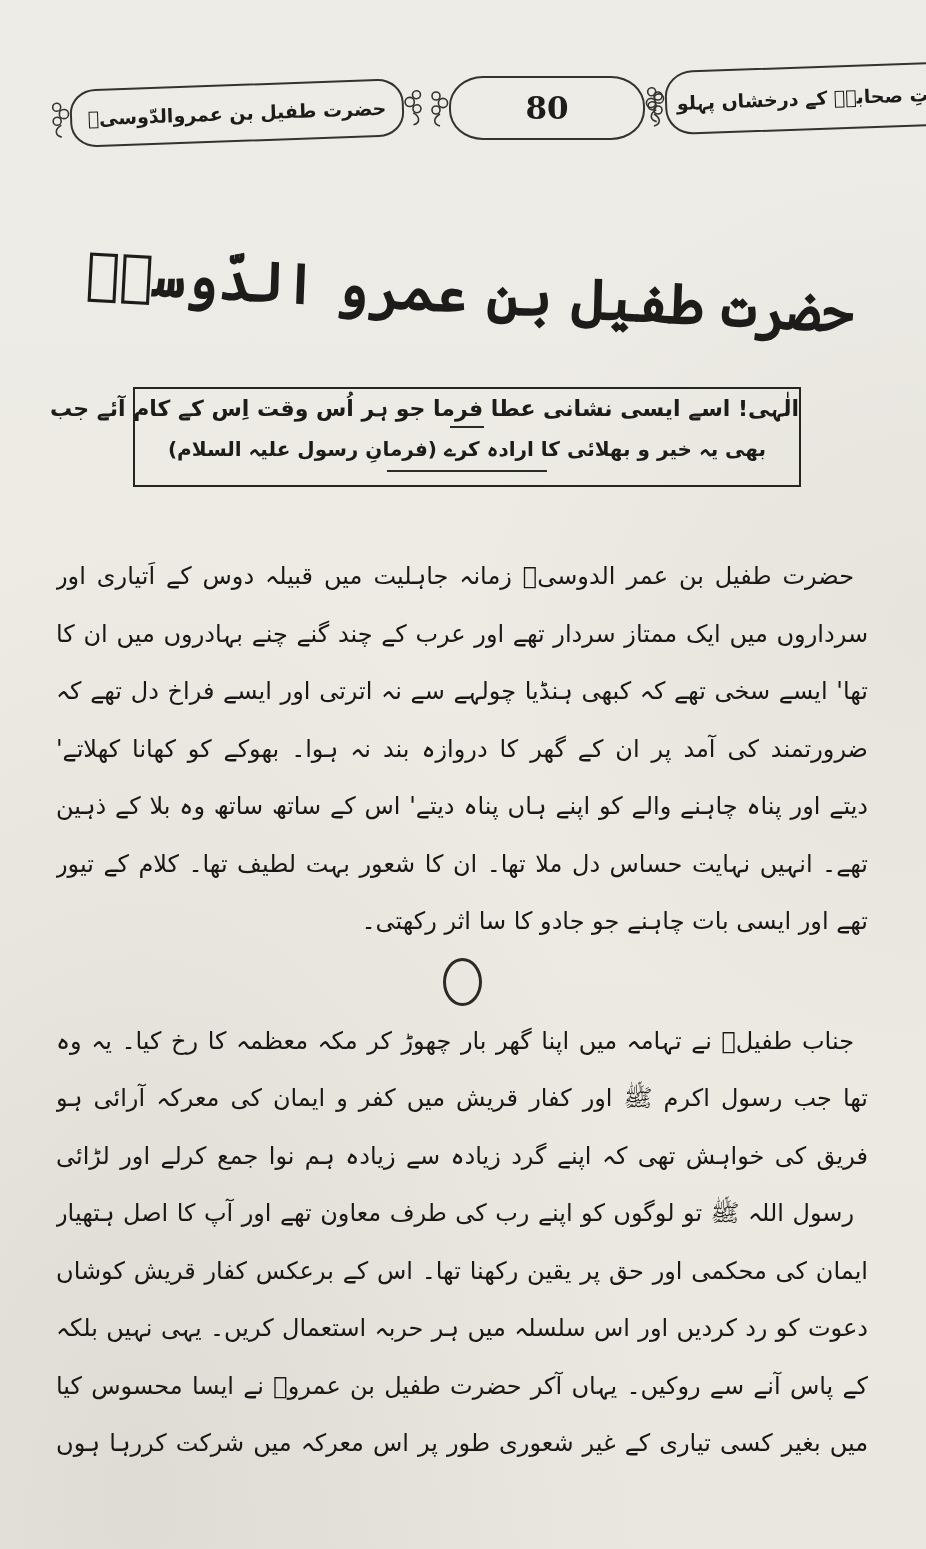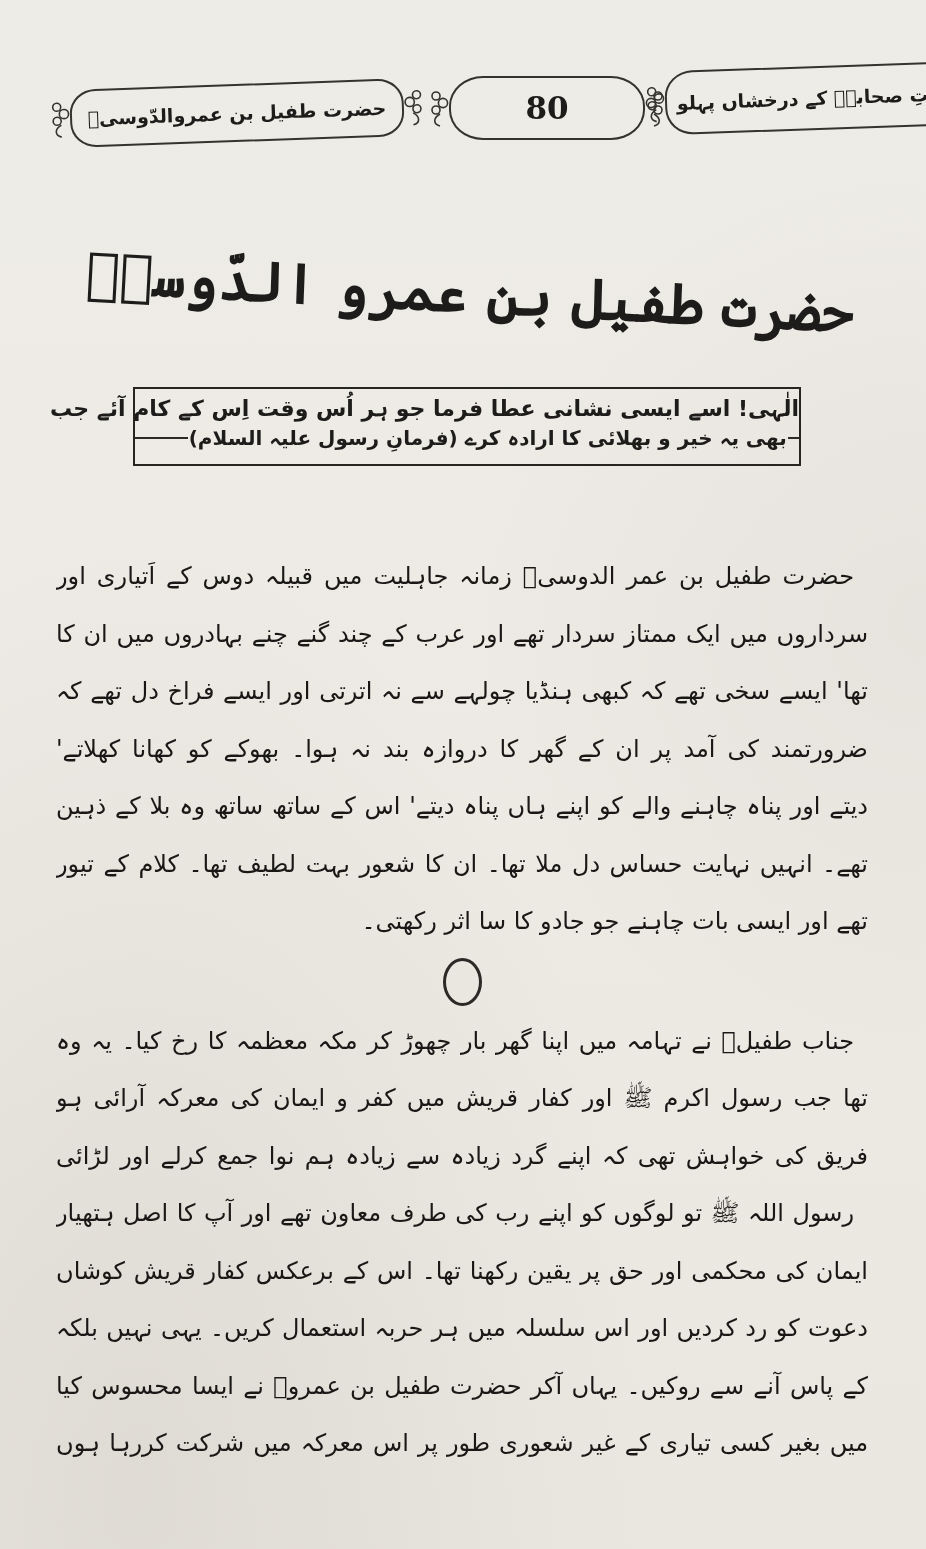--- a/index.html
+++ b/index.html
@@ -38,26 +38,26 @@
     display:flex; align-items:center; justify-content:center;
     direction:rtl;
     font-family:"DejaVu Serif", serif; font-weight:bold;
     font-size:56px; letter-spacing:1px;
     transform:rotate(3deg);
     white-space:nowrap;
   }
 
   
   .epigraph {
-    position:absolute; left:133px; top:387px; width:668px; height:79px;
+    position:absolute; left:133px; top:387px; width:668px; height:100px;
     border:2px solid #26251f; direction:rtl; text-align:center;
     box-sizing:border-box;
   }
   .ep-line1 { font-size:22px; font-weight:bold; margin-top:7px; white-space:nowrap; }
-  .ep-row { display:flex; align-items:center; justify-content:center; gap:1px; margin-top:5px; direction:rtl; }
+  .ep-row { display:flex; align-items:center; justify-content:center; gap:9px; margin-top:5px; direction:rtl;flex-direction:column; }
   .ep-line2 { font-size:20px; font-weight:bold; white-space:nowrap; }
   .ep-rule { border-top:2px solid #2b2a26; height:0; }
   .ep-rule.short { width:34px; }
   .ep-rule.long  { width:160px; }
 
   
   .body-text {
     position:absolute; left:56px; top:548px; width:812px;
     direction:rtl; font-size:24px; color:#191816;
   }

